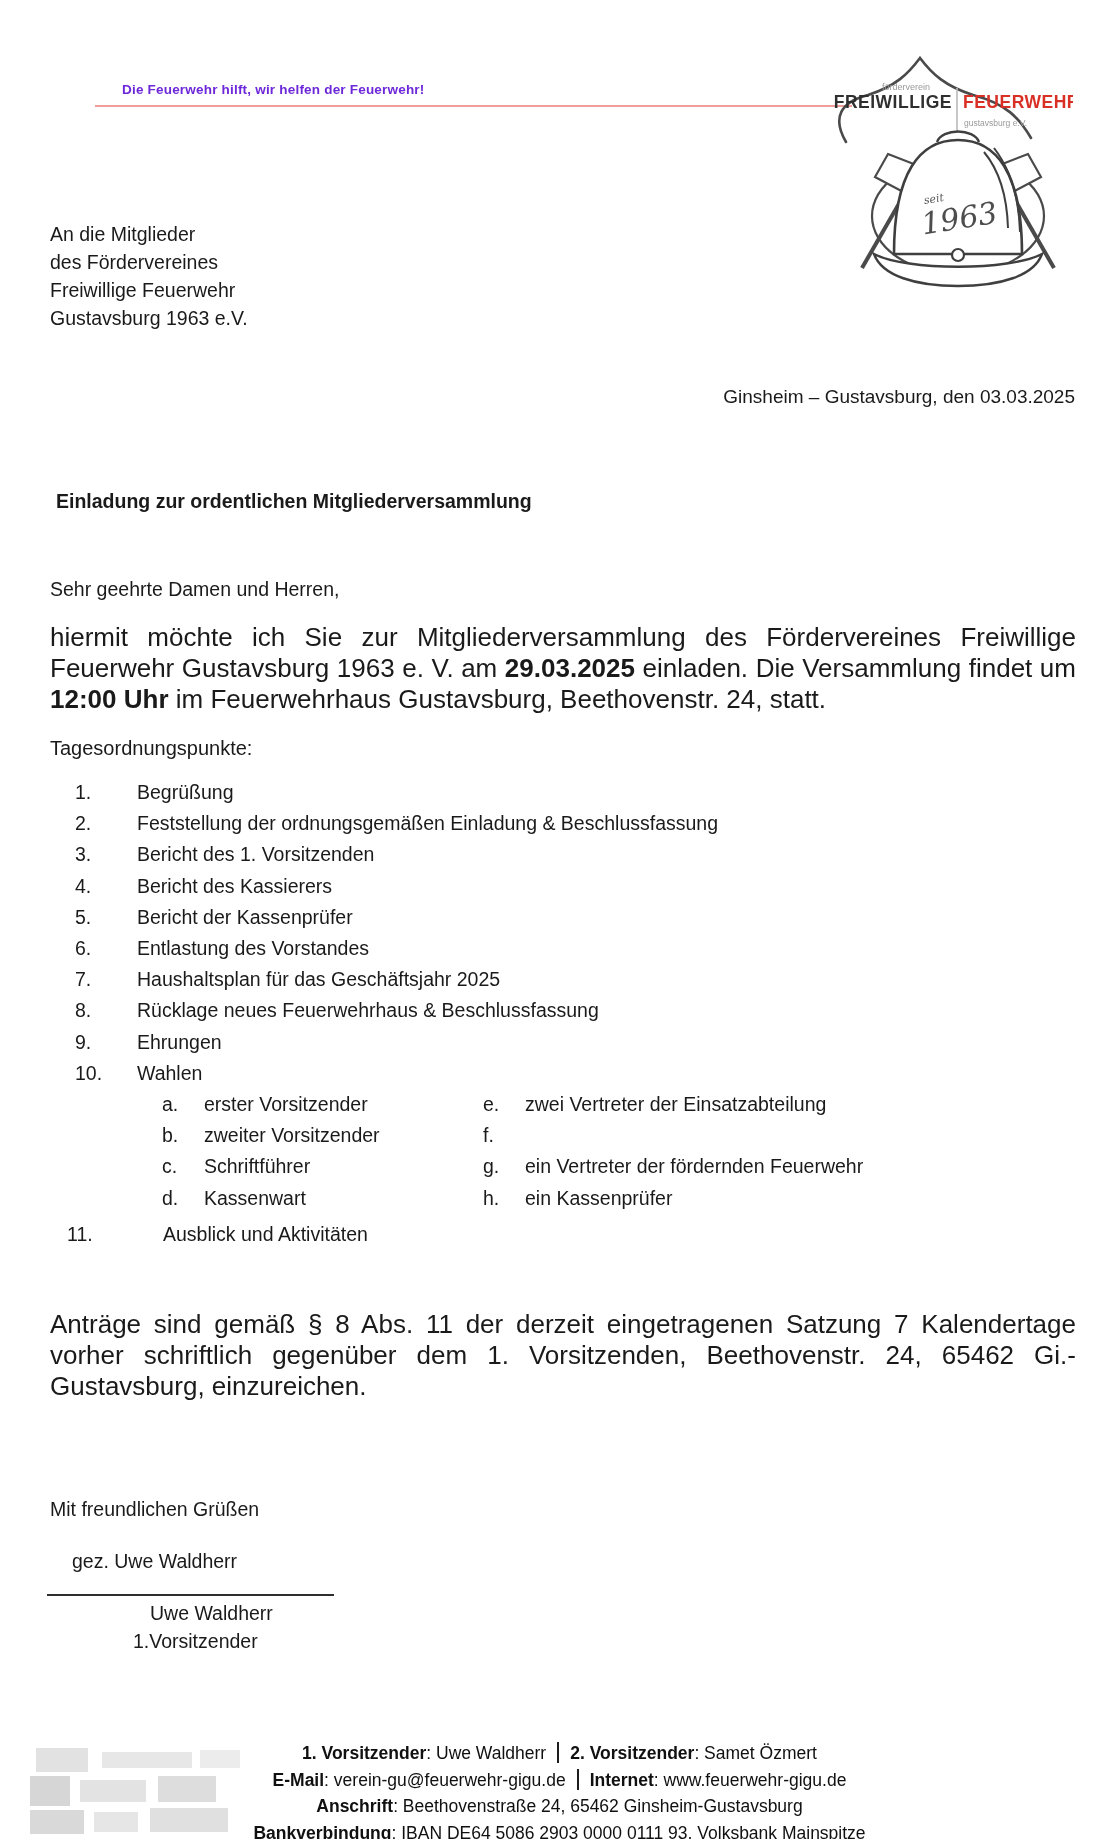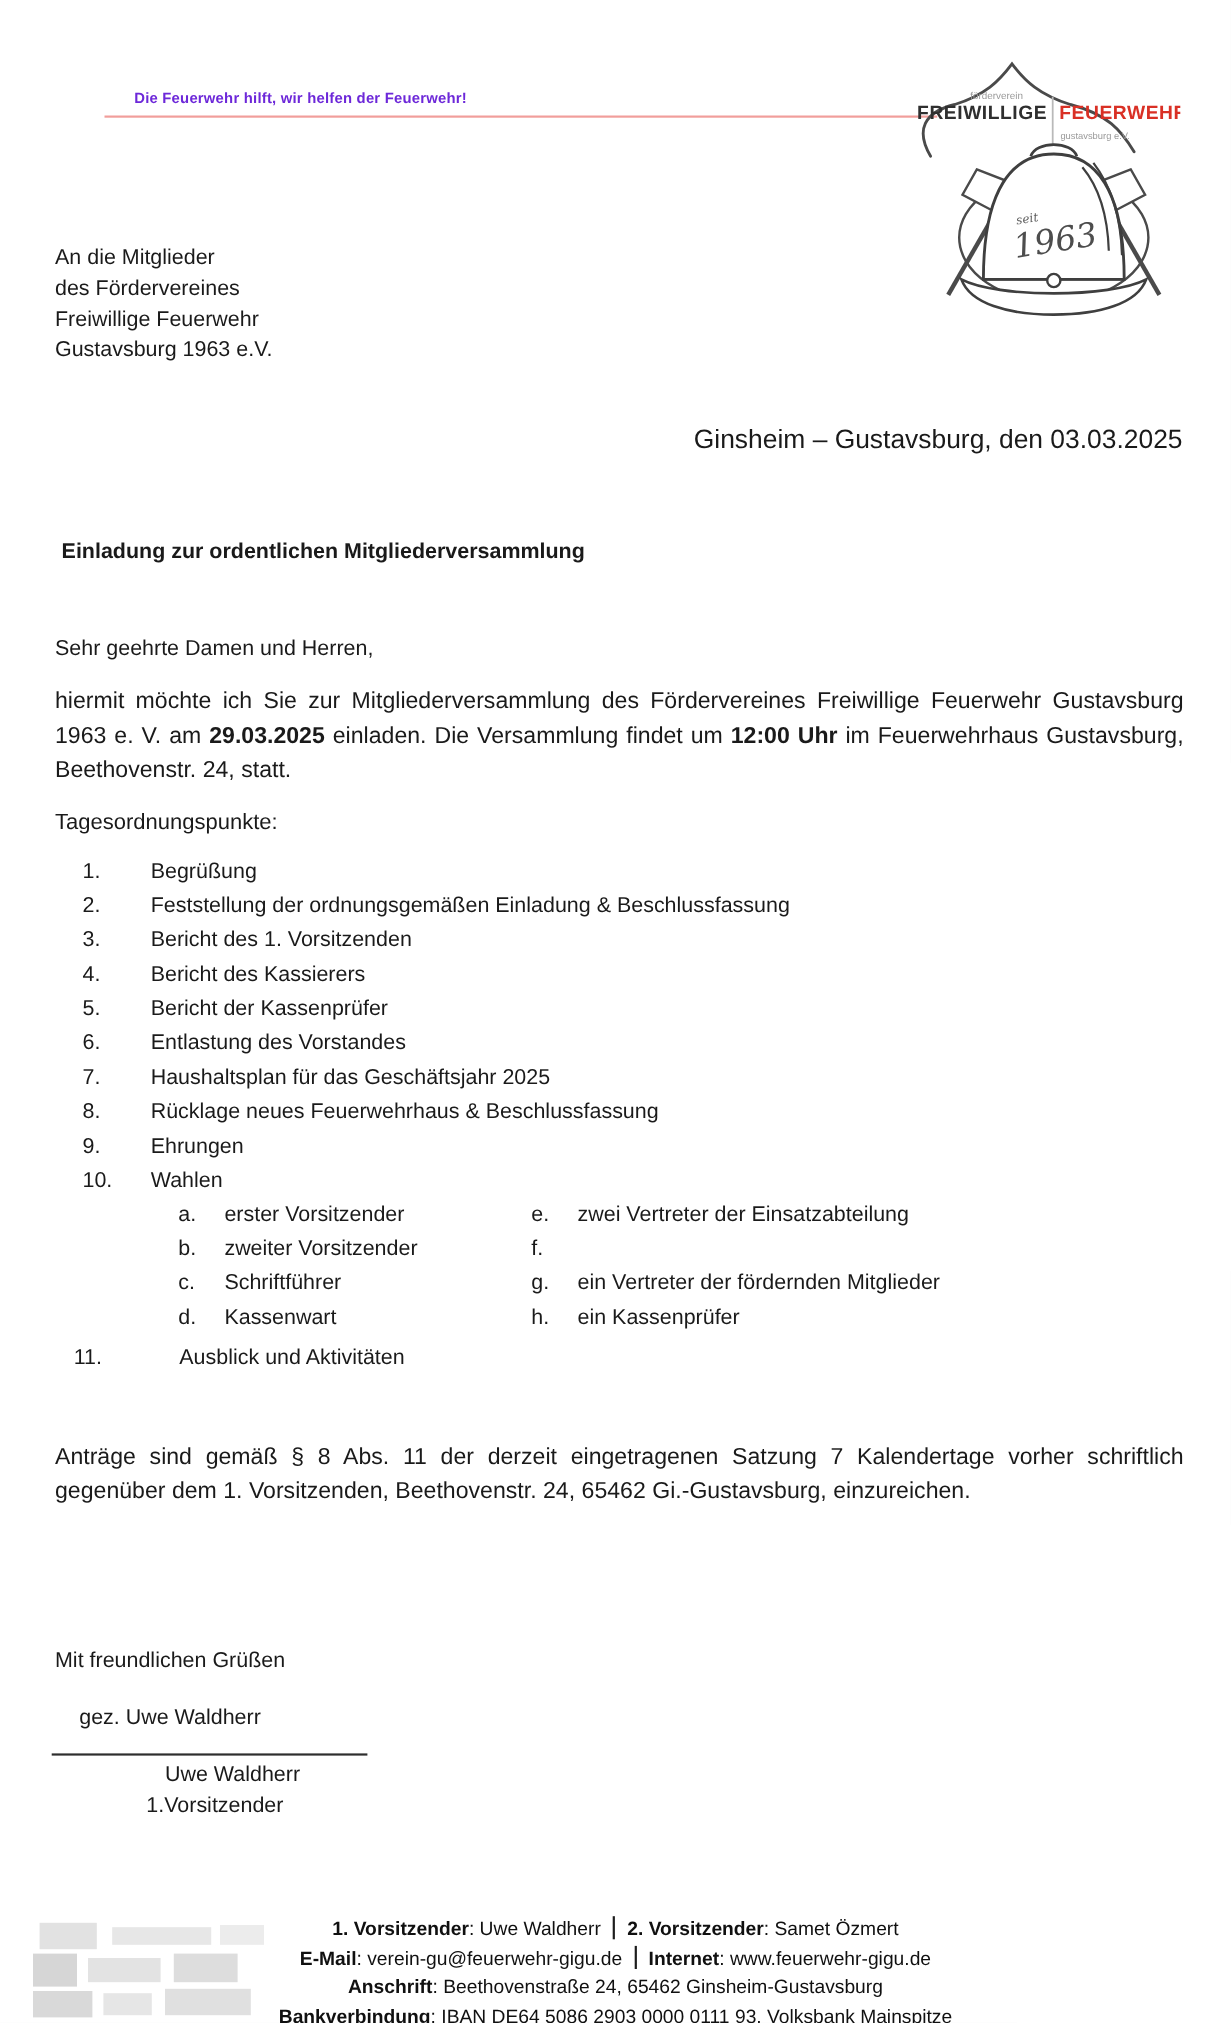--- a/index.html
+++ b/index.html
@@ -5,24 +5,24 @@
   html,body{margin:0;padding:0;background:#e9e9e9;}
   #page{position:relative;width:1119px;height:1839px;background:#ffffff;margin:0 auto;
         font-family:"Liberation Sans",sans-serif;color:#1a1a1a;overflow:hidden;}
   .abs{position:absolute;}
   
   .slogan{left:122px;top:82px;font-size:13.5px;font-weight:bold;color:#6d28d9;letter-spacing:.2px;}
   .hrule{left:95px;top:105px;width:757px;height:2px;background:#f19e9b;}
   .logo{left:788px;top:38px;width:285px;height:268px;}
   
   .recipient{left:50px;top:220px;font-size:19.5px;line-height:28px;}
-  .dateline{left:0;right:44px;top:386px;font-size:24px;text-align:right;}
+  .dateline{left:0;right:44px;top:386px;font-size:19px;text-align:right;}
   .subject{left:56px;top:490px;font-size:19.5px;font-weight:bold;}
   .salutation{left:50px;top:578px;font-size:19.5px;}
-  .para{left:50px;width:1026px;font-size:21px;line-height:31px;text-align:justify;}
+  .para{left:50px;width:1026px;font-size:26px;line-height:31px;text-align:justify;}
   .intro{top:622px;}
   .agenda-title{left:50px;top:737px;font-size:20px;}
   .agenda{left:75px;top:777px;font-size:19.5px;}
   .agenda .row{display:grid;grid-template-columns:62px 1fr;line-height:31.2px;}
   .agenda-tail{left:67px;top:1219px;font-size:19.5px;}
   .agenda-tail .row{display:grid;grid-template-columns:70px 1fr;line-height:31.2px;gap:26px;}
   .subagenda{left:162px;top:1089px;font-size:19.5px;display:flex;}
   .subcol{width:321px;}
   .subcol.rightcol{width:auto;}
   .subagenda .row{display:grid;grid-template-columns:42px 1fr;line-height:31.2px;}
@@ -173,21 +173,21 @@
     <div class="subcol rightcol">
       <div class="row">
           <span>e.</span>
           <span>zwei Vertreter der Einsatzabteilung</span>
         </div>
       <div class="row">
           <span>f.</span>
         </div>
       <div class="row">
           <span>g.</span>
-          <span>ein Vertreter der fördernden Mitglieder</span>
+          <span>ein Vertreter der fördernden Feuerwehr</span>
         </div>
       <div class="row">
           <span>h.</span>
           <span>ein Kassenprüfer</span>
         </div>
     </div>
   </div>
 
   <div class="abs agenda-tail">
     <div class="row">

